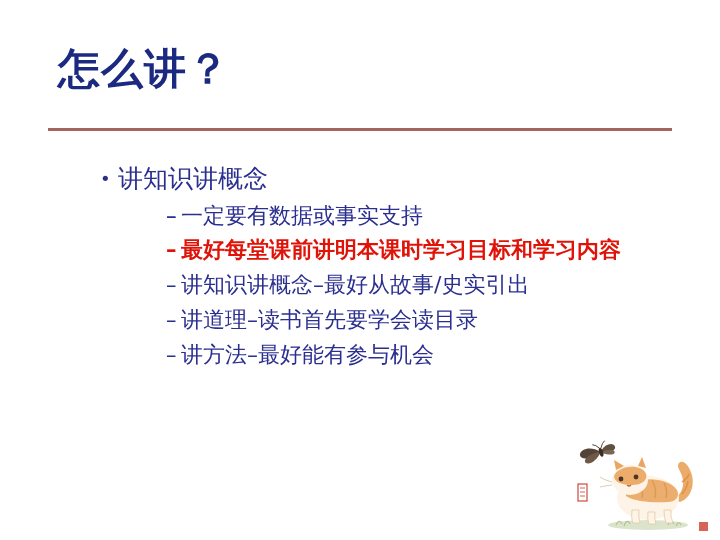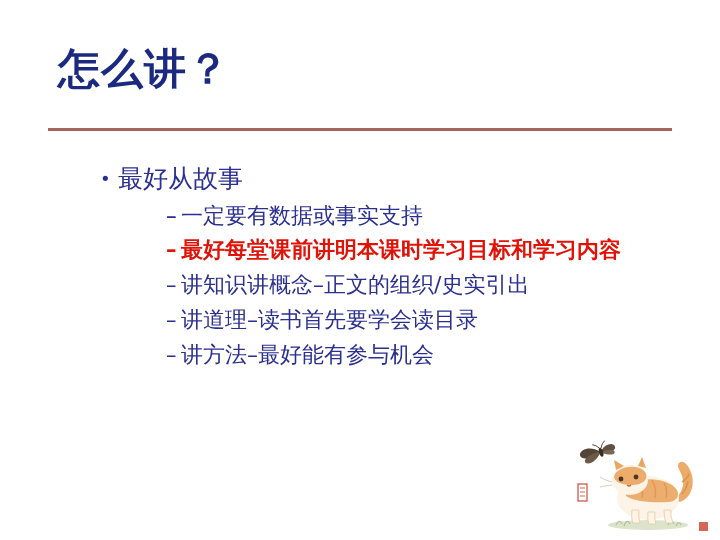--- a/index.html
+++ b/index.html
@@ -115,42 +115,42 @@
 <div class="slide">
 
   <div class="title">怎么讲？</div>
 
   <div class="divider"></div>
 
   <div class="body-block">
 
     <div class="level1">
       <span class="l1-bullet">•</span>
-      <span>最好从故事</span>
+      <span>讲知识讲概念</span>
     </div>
 
     <div class="sublist">
 
       <div class="level2">
         <span class="l2-dash">–</span>
       </div>
 
       <div class="level2">
         <span class="l2-dash">–</span>
         <span>一定要有数据或事实支持</span>
       </div>
 
       <div class="level2 accent">
         <span class="l2-dash">–</span>
         <span>最好每堂课前讲明本课时学习目标和学习内容</span>
       </div>
 
       <div class="level2">
         <span class="l2-dash">–</span>
-        <span>讲知识讲概念–正文的组织/史实引出</span>
+        <span>讲知识讲概念–最好从故事/史实引出</span>
       </div>
 
       <div class="level2">
         <span class="l2-dash">–</span>
         <span>讲道理–读书首先要学会读目录</span>
       </div>
 
       <div class="level2">
         <span class="l2-dash">–</span>
         <span>讲方法–最好能有参与机会</span>

